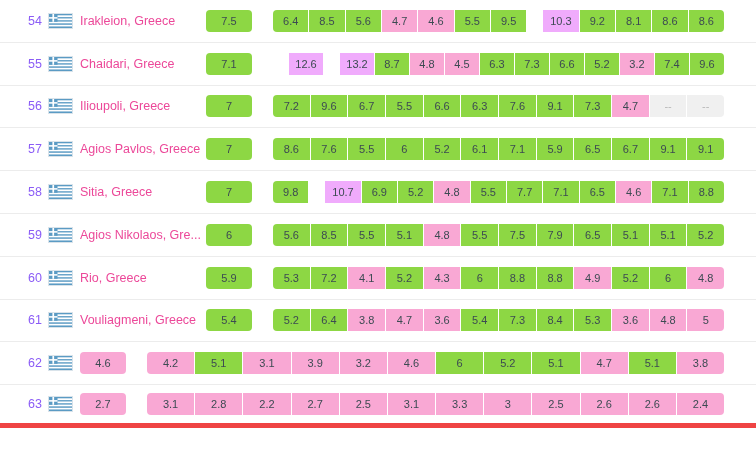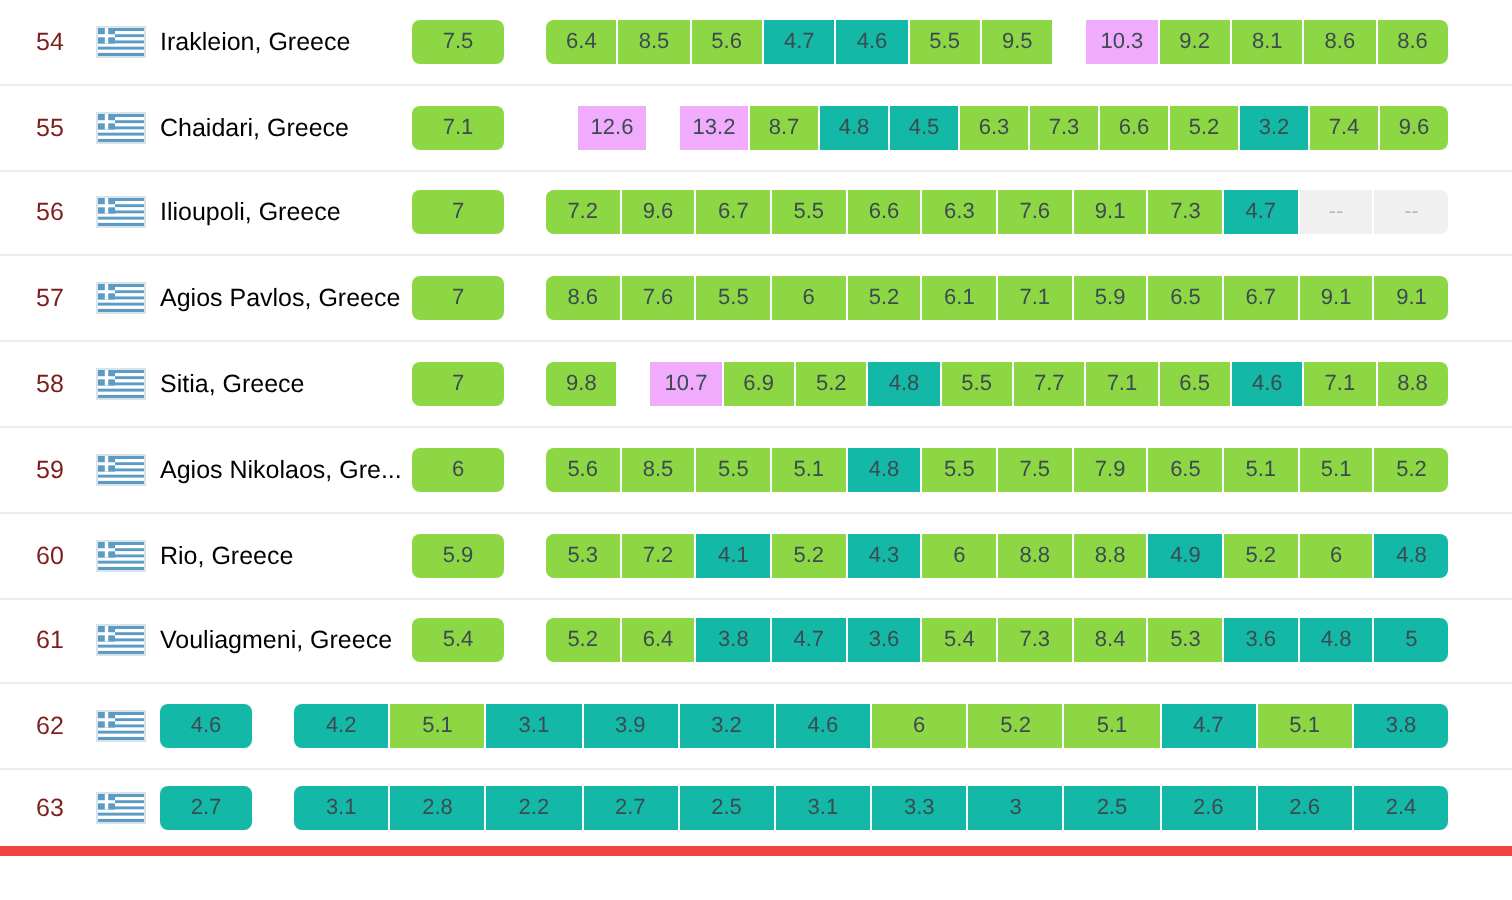--- a/index.html
+++ b/index.html
@@ -25,25 +25,25 @@
     align-items: center;
     height: 42.8px;
     border-bottom: 1px solid #ececec;
     box-sizing: border-box;
   }
   .row:last-child { border-bottom: 5px solid #ef4444; }
 
   .rank-cell {
     width: 42px;
     flex: 0 0 42px;
-    text-align: center;
+    text-align: right;
     padding-left: 8px;
     box-sizing: border-box;
     font-size: 12.5px;
-    color: #7f1d1d;
+    color: #8b5cf6;
   }
 
   .flag-cell {
     width: 36px;
     flex: 0 0 36px;
     display: flex;
     align-items: center;
     justify-content: center;
   }
 
@@ -52,21 +52,21 @@
     height: 16px;
     display: block;
     border: 1px solid #d9e3ea;
     box-sizing: border-box;
   }
 
   .name-cell {
     flex: 0 0 126px;
     width: 126px;
     font-size: 12.5px;
-    color: #000000;
+    color: #ec4899;
     white-space: nowrap;
     overflow: hidden;
     text-overflow: ellipsis;
     padding-left: 2px;
     box-sizing: border-box;
   }
 
   .avg-cell-wrap {
     flex: 0 0 58px;
     width: 58px;
@@ -112,21 +112,21 @@
     align-items: center;
     justify-content: center;
     font-size: 11px;
     color: #3c4a52;
     border-right: 1px solid #ffffff;
     box-sizing: border-box;
   }
   .mcell:last-child { border-right: none; }
 
   .c-green  { background: #8dd744; }
-  .c-blue   { background: #14b8a6; }
+  .c-blue   { background: #f9a8d4; }
   .c-orange { background: #f0abfc; margin-left: 16px; }
   .c-empty  { background: #f0f0f0; color: #b9b9b9; }
 </style>
 </head>
 <body>
 
 <div id="table-root">
     <div class="row">
       <div class="rank-cell">54</div>
       <div class="flag-cell">

